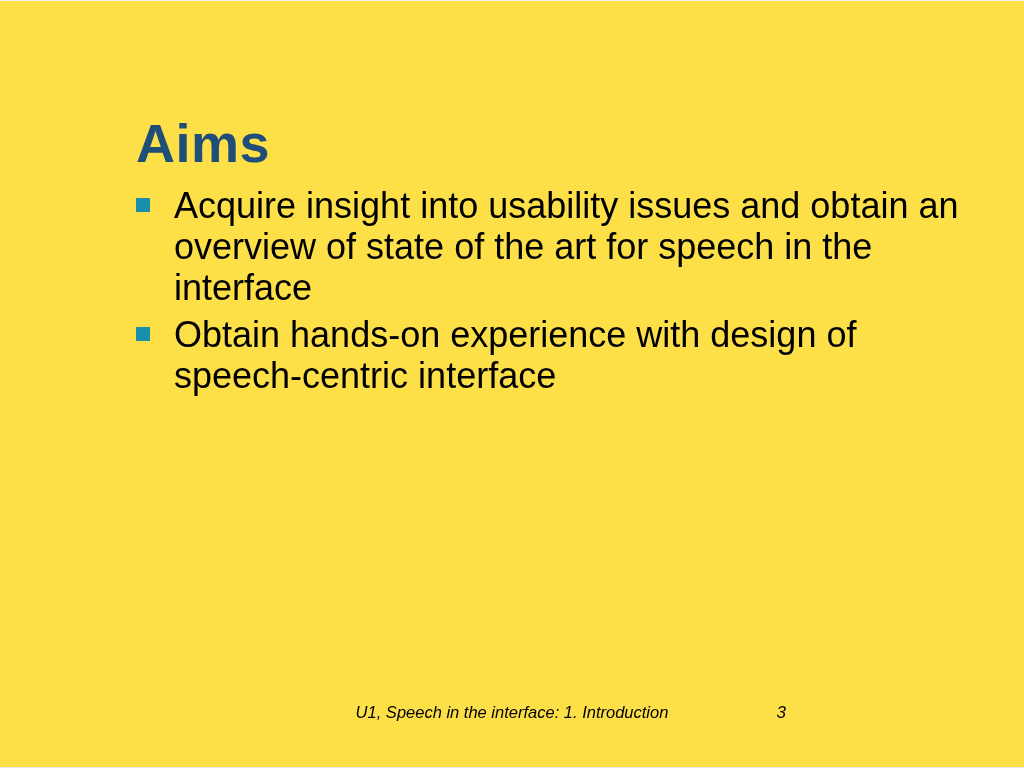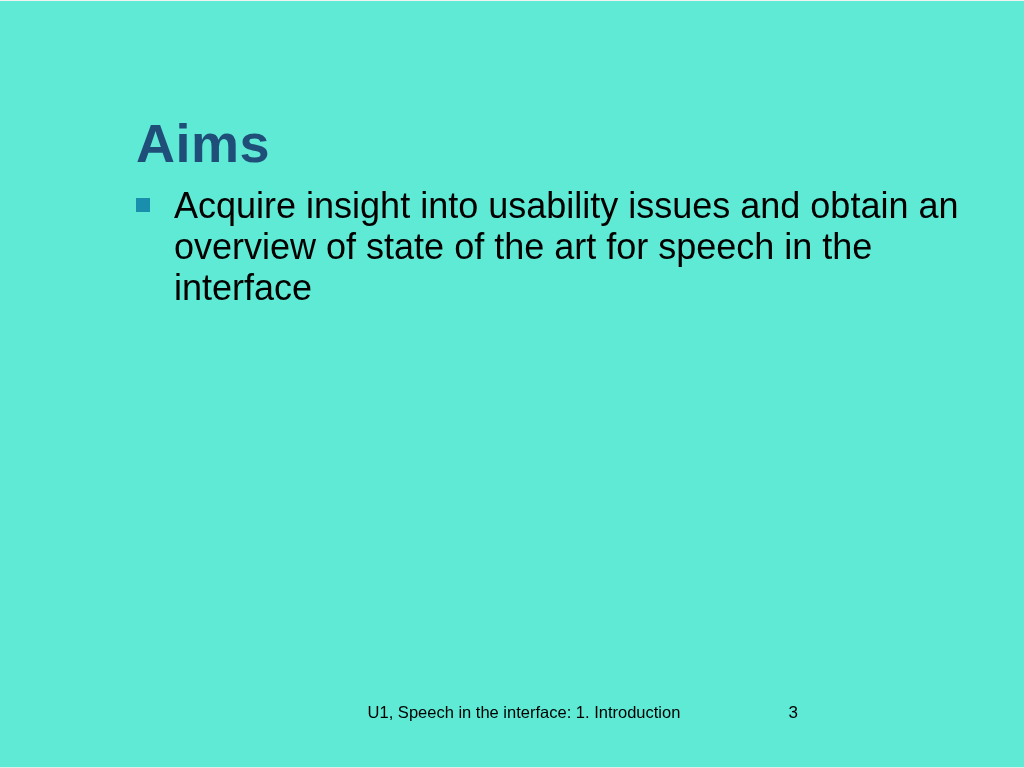--- a/index.html
+++ b/index.html
@@ -7,21 +7,21 @@
     padding: 0;
     background: #ffffff;
   }
   body {
     font-family: "Liberation Sans", sans-serif;
   }
   .slide {
     position: relative;
     width: 1024px;
     height: 768px;
-    background: #5eead4;
+    background: #fde047;
     overflow: hidden;
   }
   .slide-title {
     position: absolute;
     left: 136px;
     top: 78px;
     font-size: 54px;
     color: #1f4e79;
     letter-spacing: 0.5px;
     line-height: 1.1;
@@ -47,24 +47,25 @@
     margin-right: 24px;
   }
   .bullet-text {
     flex: 1 1 auto;
     font-size: 36px;
     line-height: 41px;
     color: #000000;
   }
   .footer {
     position: absolute;
-    left: 12px;
+    left: 0;
     top: 703px;
     width: 860px;
     height: 26px;
+    font-style: italic;
   }
   .footer-center {
     position: absolute;
     left: 0;
     top: 0;
     width: 1024px;
     text-align: center;
     font-size: 16.5px;
     color: #000000;
   }
@@ -101,20 +102,24 @@
 
   <h1 class="slide-title">Aims</h1>
 
   <div class="bullet-list">
 
     <div class="bullet-item">
       <span class="bullet-marker"></span>
       <span class="bullet-text">Acquire insight into usability issues and obtain an overview of state of the art for speech in the interface</span>
     </div>
 
+    <div class="bullet-item">
+      <span class="bullet-marker"></span>
+      <span class="bullet-text">Obtain hands-on experience with design of speech-centric interface</span>
+    </div>
 
 
   </div>
 
   <div class="footer">
     <div class="footer-center">U1, Speech in the interface: 1. Introduction</div>
     <div class="footer-page">3</div>
   </div>
 
   <div class="edge-line"></div>

